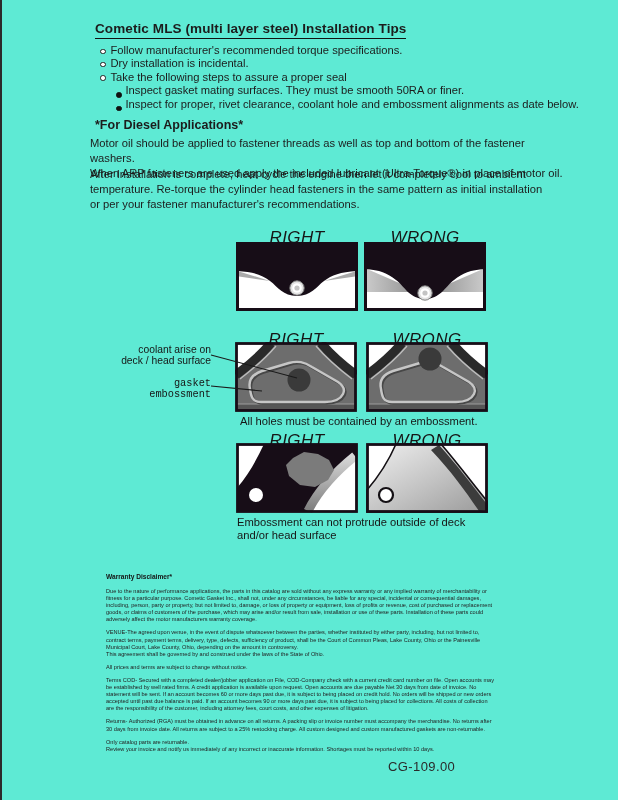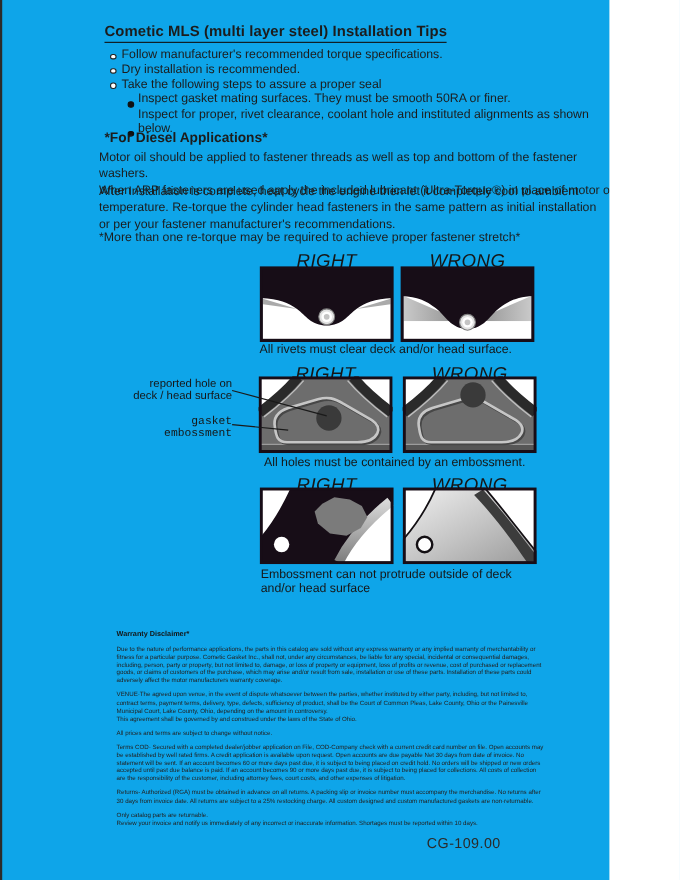--- a/index.html
+++ b/index.html
@@ -1,17 +1,17 @@
 <!DOCTYPE html>
 <html><head>
 <meta charset="utf-8">
 <style>
   html,body{margin:0;padding:0;background:#ffffff;}
   .page{
-    position:relative;width:554px;height:800px;background:#0ea5e9;
+    position:relative;width:618px;height:800px;background:#5eead4;
     font-family:"Liberation Sans",sans-serif;color:#1c1c1c;overflow:hidden;
   }
   .left-edge{position:absolute;left:0;top:0;width:2px;height:800px;background:#2b2b2b;}
 
   .title{
     position:absolute;left:95px;top:21px;font-size:13.5px;font-weight:bold;
     letter-spacing:.1px;border-bottom:1.6px solid #111;padding-bottom:2px;
   }
 
   .bullets{position:absolute;left:100px;top:44px;font-size:11.2px;line-height:13.4px;}
@@ -54,43 +54,42 @@
 
   <div class="title">Cometic MLS (multi layer steel) Installation Tips</div>
 
   <div class="bullets">
     <div class="b-row">
       <span class="b-dot"></span>
       <span>Follow manufacturer's recommended torque specifications.</span>
     </div>
     <div class="b-row">
       <span class="b-dot"></span>
-      <span>Dry installation is recommended.</span>
+      <span>Dry installation is incidental.</span>
     </div>
     <div class="b-row">
       <span class="b-dot"></span>
       <span>Take the following steps to assure a proper seal</span>
     </div>
     <div class="b-row b-sub">
       <span class="b-fill"></span>
       <span>Inspect gasket mating surfaces.  They must be smooth 50RA or finer.</span>
     </div>
     <div class="b-row b-sub">
       <span class="b-fill"></span>
-      <span>Inspect for proper, rivet clearance, coolant hole and instituted alignments as shown below.</span>
+      <span>Inspect for proper, rivet clearance, coolant hole and embossment alignments as date below.</span>
     </div>
   </div>
 
   <div class="h2">*For Diesel Applications*</div>
   <div class="body-p p1">Motor oil should be applied to fastener threads as well as top and bottom of the fastener washers.
 When ARP fasteners are used apply the included lubricant (Ultra-Torque®) in place of motor oil.</div>
   <div class="body-p p2">After Installation is complete, heat cycle the engine then let it completely cool to ambient
 temperature. Re-torque the cylinder head fasteners in the same pattern as initial installation
 or per your fastener manufacturer's recommendations.</div>
-  <div class="body-p p3">*More than one re-torque may be required to achieve proper fastener stretch*</div>
 
   <div class="dg-label" style="left:236px;top:228px;">RIGHT</div>
   <div class="dg-label" style="left:364px;top:228px;">WRONG</div>
 
   <div class="dg-box" style="left:236px;top:242px;">
     <svg viewBox="0 0 122 69">
       <rect x="1" y="1" width="120" height="67" fill="#ffffff"></rect>
       <path d="M1 1 H121 V29 C104 30 96 33 88 39 C80 45 75 54 61 54 C47 54 42 45 34 39 C26 33 18 30 1 29 Z" fill="#170d17"></path>
       <polygon points="3,29.5 34,39 3,34.5" fill="#aaaaaa"></polygon>
       <polygon points="119,29.5 88,39 119,34.5" fill="#aaaaaa"></polygon>
@@ -122,26 +121,25 @@
       <path d="M1 1 H121 V27 C106 28 99 31 90 38 C81 45 76 57 61 57 C46 57 41 45 32 38 C23 31 16 28 1 27 Z" fill="#170d17"></path>
       <g>
         <circle cx="61" cy="51" r="7.2" fill="#e2e2e2" stroke="#7d7d7d" stroke-width="1"></circle>
         <circle cx="61" cy="51" r="4.8" fill="#ffffff"></circle>
         <circle cx="61" cy="51" r="2.6" fill="#c4c4c4"></circle>
       </g>
       <rect x="1.5" y="1.5" width="119" height="66" fill="none" stroke="#170d17" stroke-width="3"></rect>
     </svg>
   </div>
 
-  <div class="caption" style="left:236px;top:312px;">All rivets must clear deck and/or head surface.</div>
 
   <div class="dg-label" style="left:235px;top:330px;">RIGHT</div>
   <div class="dg-label" style="left:366px;top:330px;">WRONG</div>
 
-  <div class="ann" style="left:118px;top:344px;width:93px;">reported hole on
+  <div class="ann" style="left:118px;top:344px;width:93px;">coolant arise on
 deck / head surface</div>
   <div class="ann" style="left:118px;top:378px;width:93px;font-family:Liberation Mono, monospace;">gasket embossment</div>
 
   <svg class="ann-lines" viewBox="0 0 110 60">
     <line x1="6" y1="15" x2="92" y2="38" stroke="#1a1a1a" stroke-width="1.1"></line>
     <line x1="6" y1="46" x2="57" y2="51" stroke="#1a1a1a" stroke-width="1.1"></line>
   </svg>
 
   <div class="dg-box" style="left:235px;top:342px;height:70px;">
     <svg viewBox="0 0 122 70" style="height:70px">

